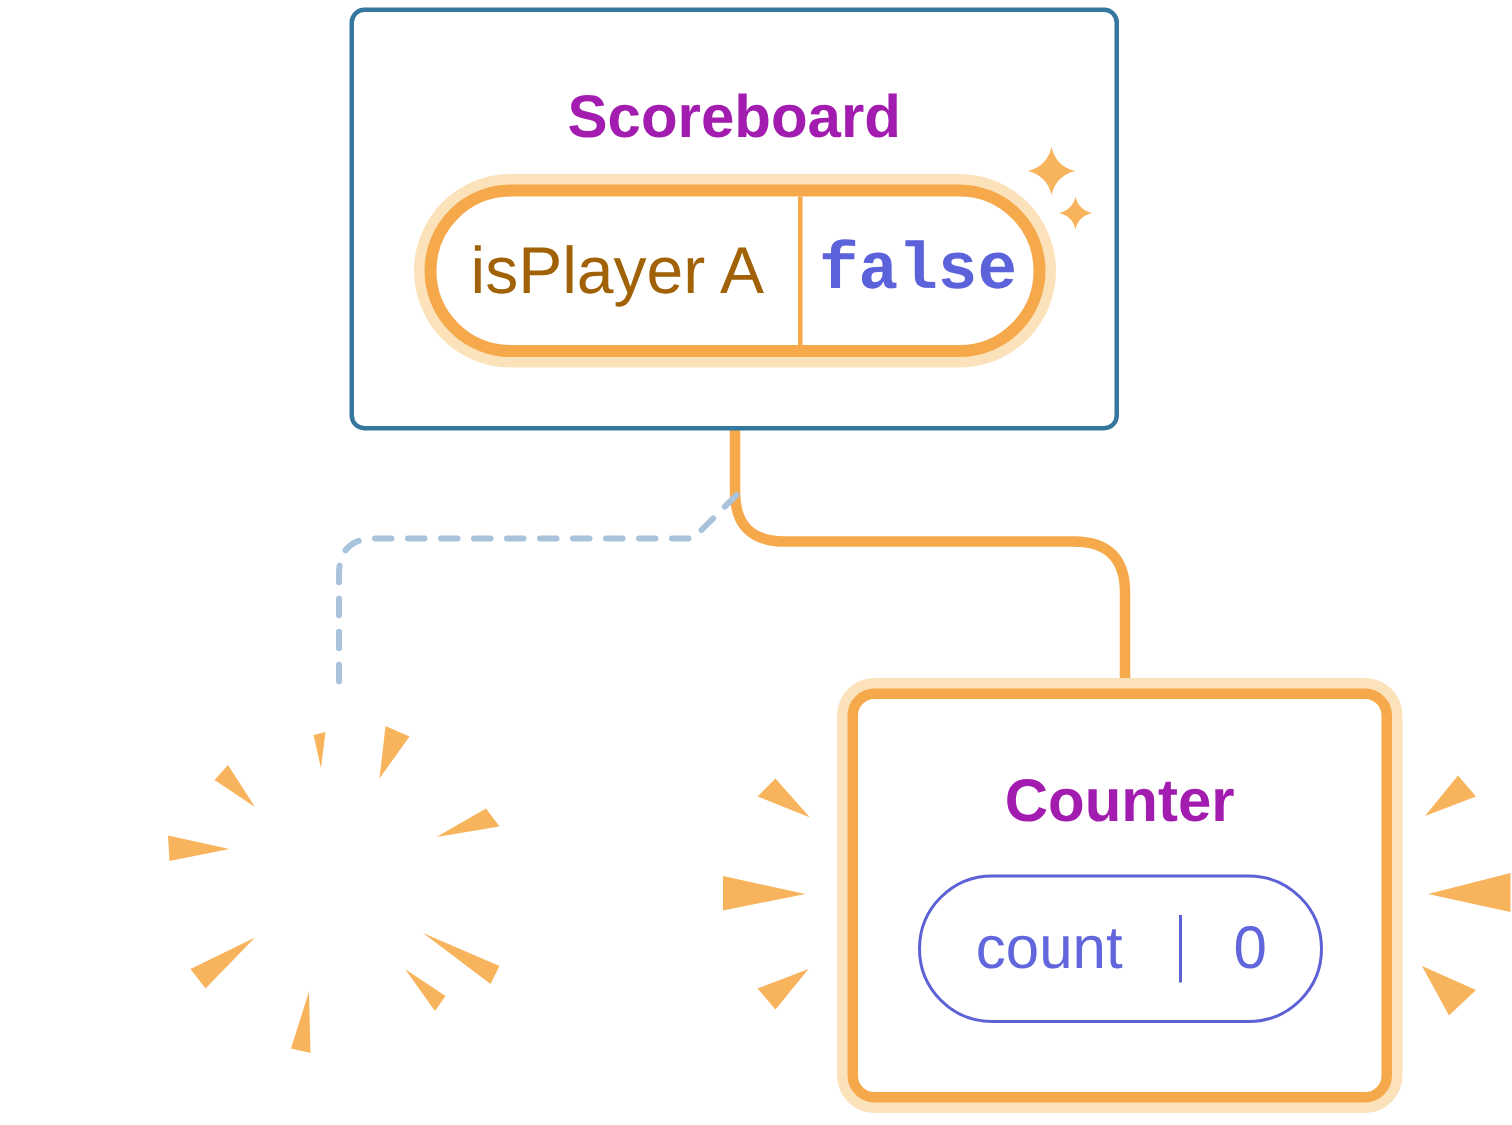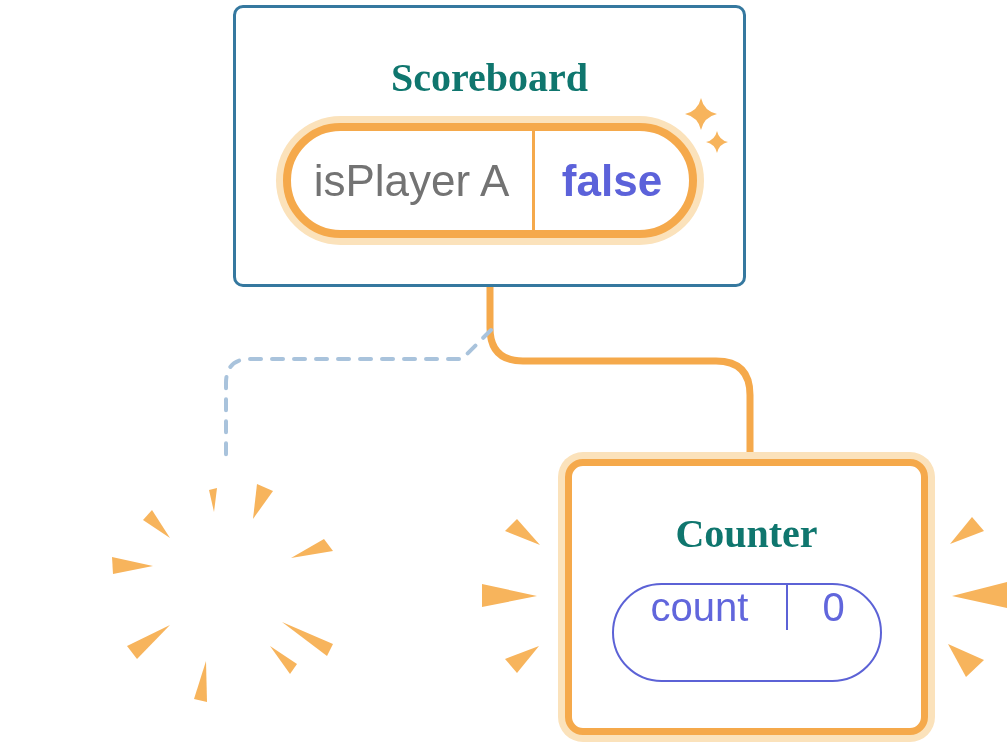--- a/index.html
+++ b/index.html
@@ -29,52 +29,52 @@
     width: 513px; height: 282px;
     background: #ffffff;
     border: 3px solid #35789F;
     border-radius: 10px;
     z-index: 2;
   }
   .card-title {
     position: absolute;
     left: 0; right: 0;
     text-align: center;
-    color: #0f766e;
+    color: #a21caf;
     font-weight: 600;
     font-size: 40px;
     line-height: 44px;
-    font-family: Liberation Serif, serif;
   }
   .scoreboard-card .card-title { top: 48px; }
 
   .pill-orange {
     position: absolute;
     left: 47px; top: 115px;
     width: 414px; height: 115px;
     background: #ffffff;
     border: 8px solid #F5A94B;
     border-radius: 60px;
     box-shadow: 0 0 0 7px #FBE2BB;
     display: flex;
     align-items: stretch;
   }
   .pill-orange .pill-key {
     width: 244px;
     display: flex; align-items: center; justify-content: center;
-    color: #737373;
+    color: #a16207;
     font-size: 44px;
     border-right: 3px solid #F5A94B;
   }
   .pill-orange .pill-value {
     flex: 1;
     display: flex; align-items: center; justify-content: center;
     color: #5C62DA;
     font-size: 44px;
     font-weight: 700;
+    font-family: Liberation Mono, monospace;
   }
 
   
   .counter-card {
     position: absolute;
     left: 565px; top: 459px;
     width: 363px; height: 276px;
     background: #ffffff;
     border: 7px solid #F5A94B;
     border-radius: 18px;
@@ -86,21 +86,21 @@
 
   .pill-purple {
     position: absolute;
     left: 50%; top: 117px;
     transform: translateX(-50%);
     width: 270px; height: 99px;
     background: #ffffff;
     border: 2px solid #5C62D6;
     border-radius: 50px;
     display: flex;
-    align-items: flex-start;
+    align-items: center;
   }
   .pill-purple .pill-key {
     width: 174px;
     display: flex; align-items: center; justify-content: center;
     color: #6166DC;
     font-size: 40px;
     border-right: 2px solid #5C62D6;
   }
   .pill-purple .pill-value {
     flex: 1;

